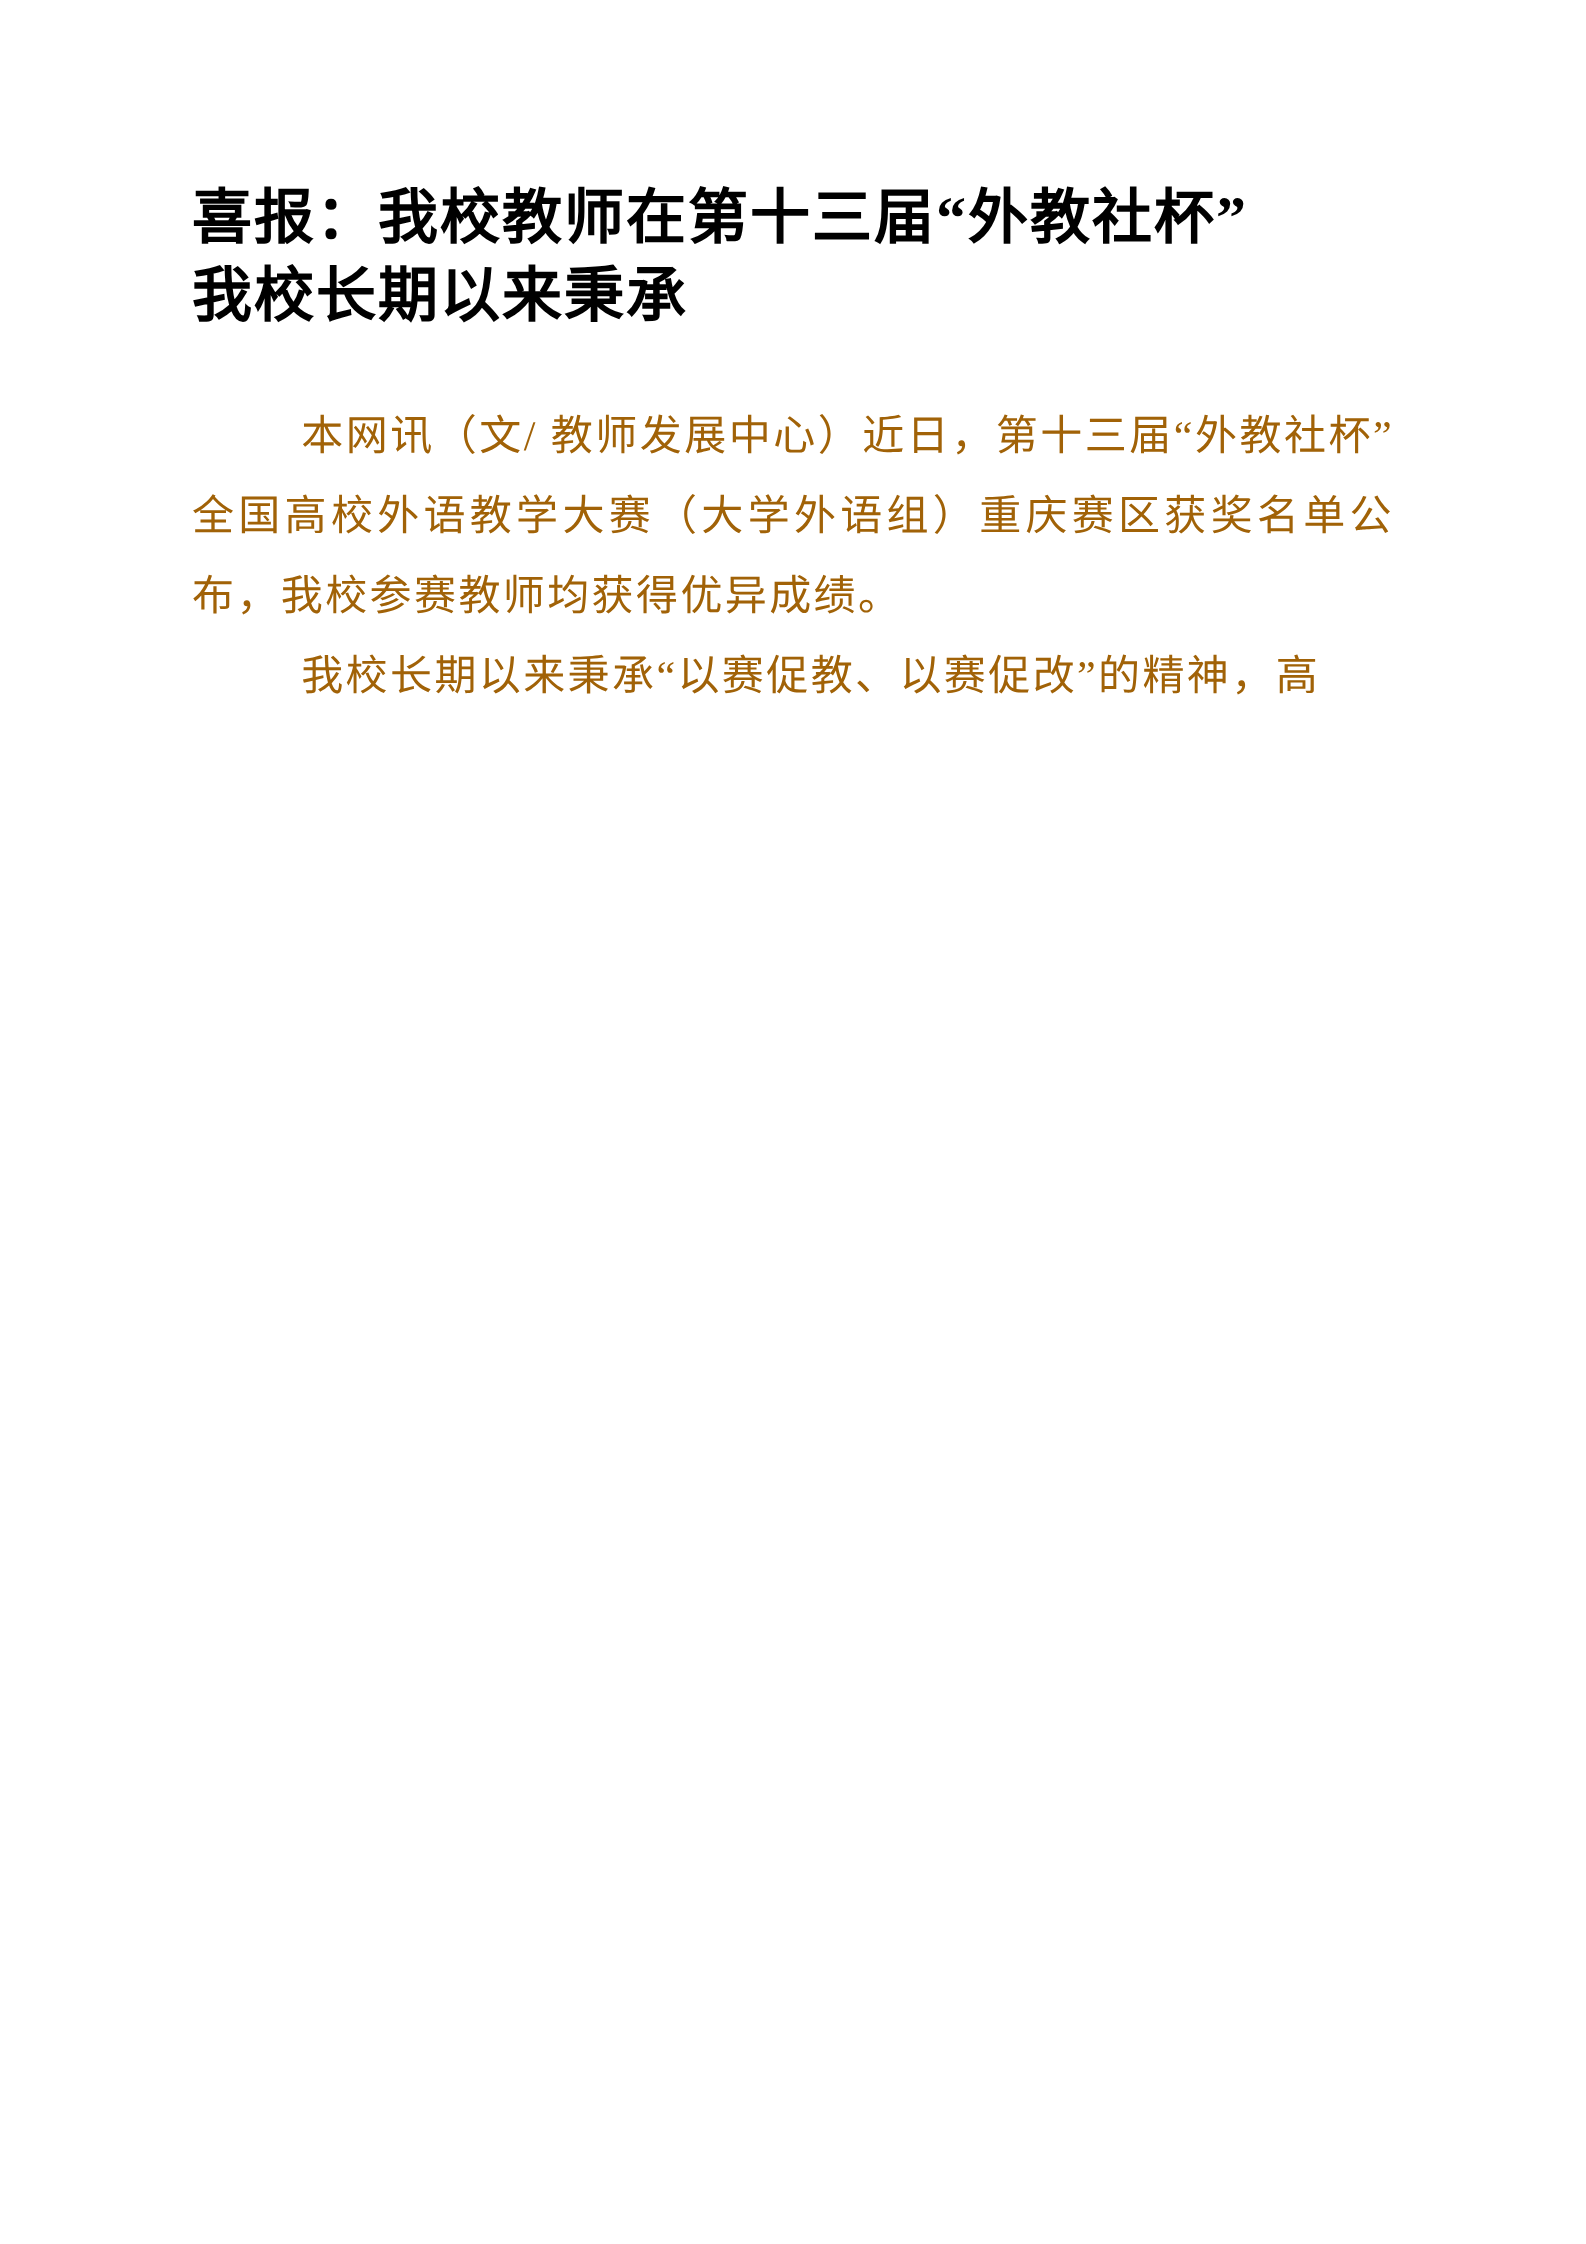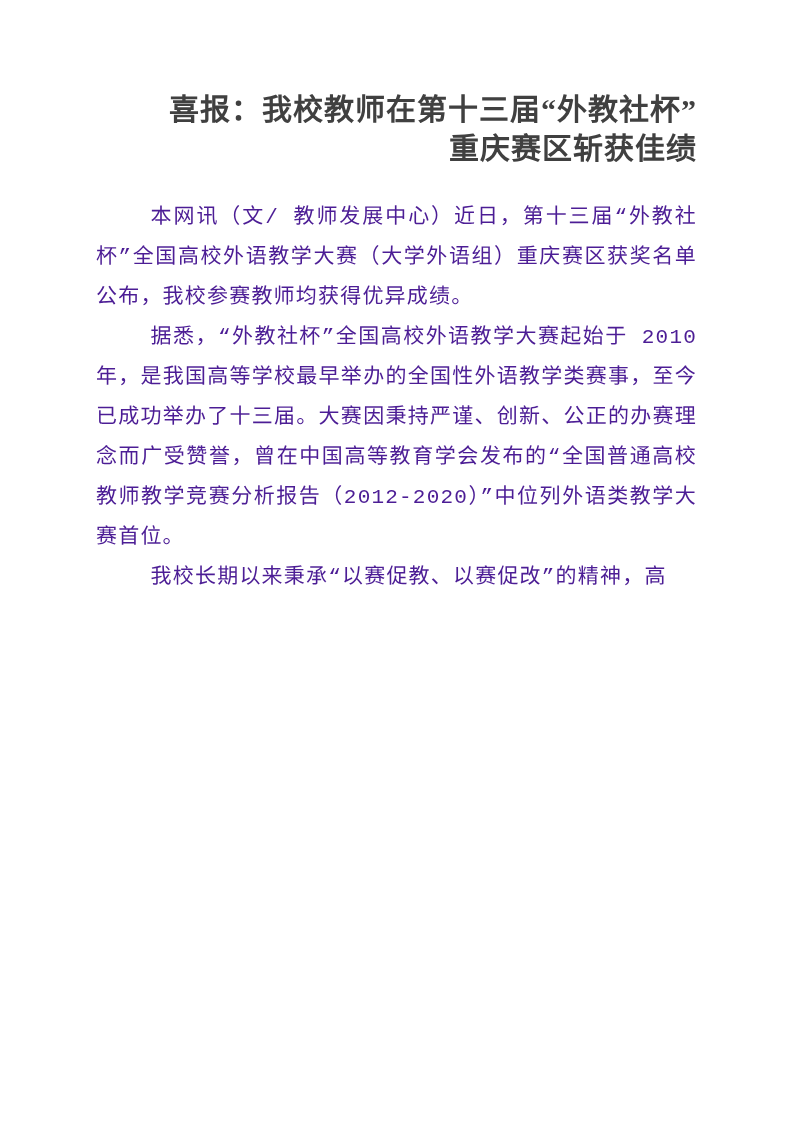--- a/index.html
+++ b/index.html
@@ -21,53 +21,51 @@
     height: 1122px;
     padding: 90px 96px 0 96px;
     background: #ffffff;
   }
   .doc-title {
     margin: 0;
     padding: 0;
     font-size: 30px;
     line-height: 39px;
     font-weight: bold;
-    text-align: right;
+    text-align: left;
     letter-spacing: 1px;
-    color: #404040;
+    color: #000000;
   }
   .doc-title .title-line {
     display: block;
     white-space: nowrap;
   }
   .article {
     margin-top: 30px;
   }
   .article p {
     margin: 0;
     padding: 0;
     font-size: 21px;
     line-height: 40px;
     letter-spacing: 1.2px;
     text-align: justify;
     text-justify: inter-ideograph;
     text-indent: 2.6em;
-    color: #4c1d95;
-    font-family: Liberation Mono, monospace;
+    color: #a16207;
   }
 </style>
 </head>
 <body>
 
 <div class="page">
 
   <h1 class="doc-title">
     <span class="title-line">喜报：我校教师在第十三届“外教社杯”</span>
-    <span class="title-line">重庆赛区斩获佳绩</span>
+    <span class="title-line">我校长期以来秉承</span>
   </h1>
 
   <div class="article">
     <p>本网讯（文/ 教师发展中心）近日，第十三届“外教社杯”全国高校外语教学大赛（大学外语组）重庆赛区获奖名单公布，我校参赛教师均获得优异成绩。</p>
-    <p>据悉，“外教社杯”全国高校外语教学大赛起始于 2010 年，是我国高等学校最早举办的全国性外语教学类赛事，至今已成功举办了十三届。大赛因秉持严谨、创新、公正的办赛理念而广受赞誉，曾在中国高等教育学会发布的“全国普通高校教师教学竞赛分析报告（2012-2020）”中位列外语类教学大赛首位。</p>
     <p>我校长期以来秉承“以赛促教、以赛促改”的精神，高</p>
   </div>
 
 </div>
 
 </body></html>

